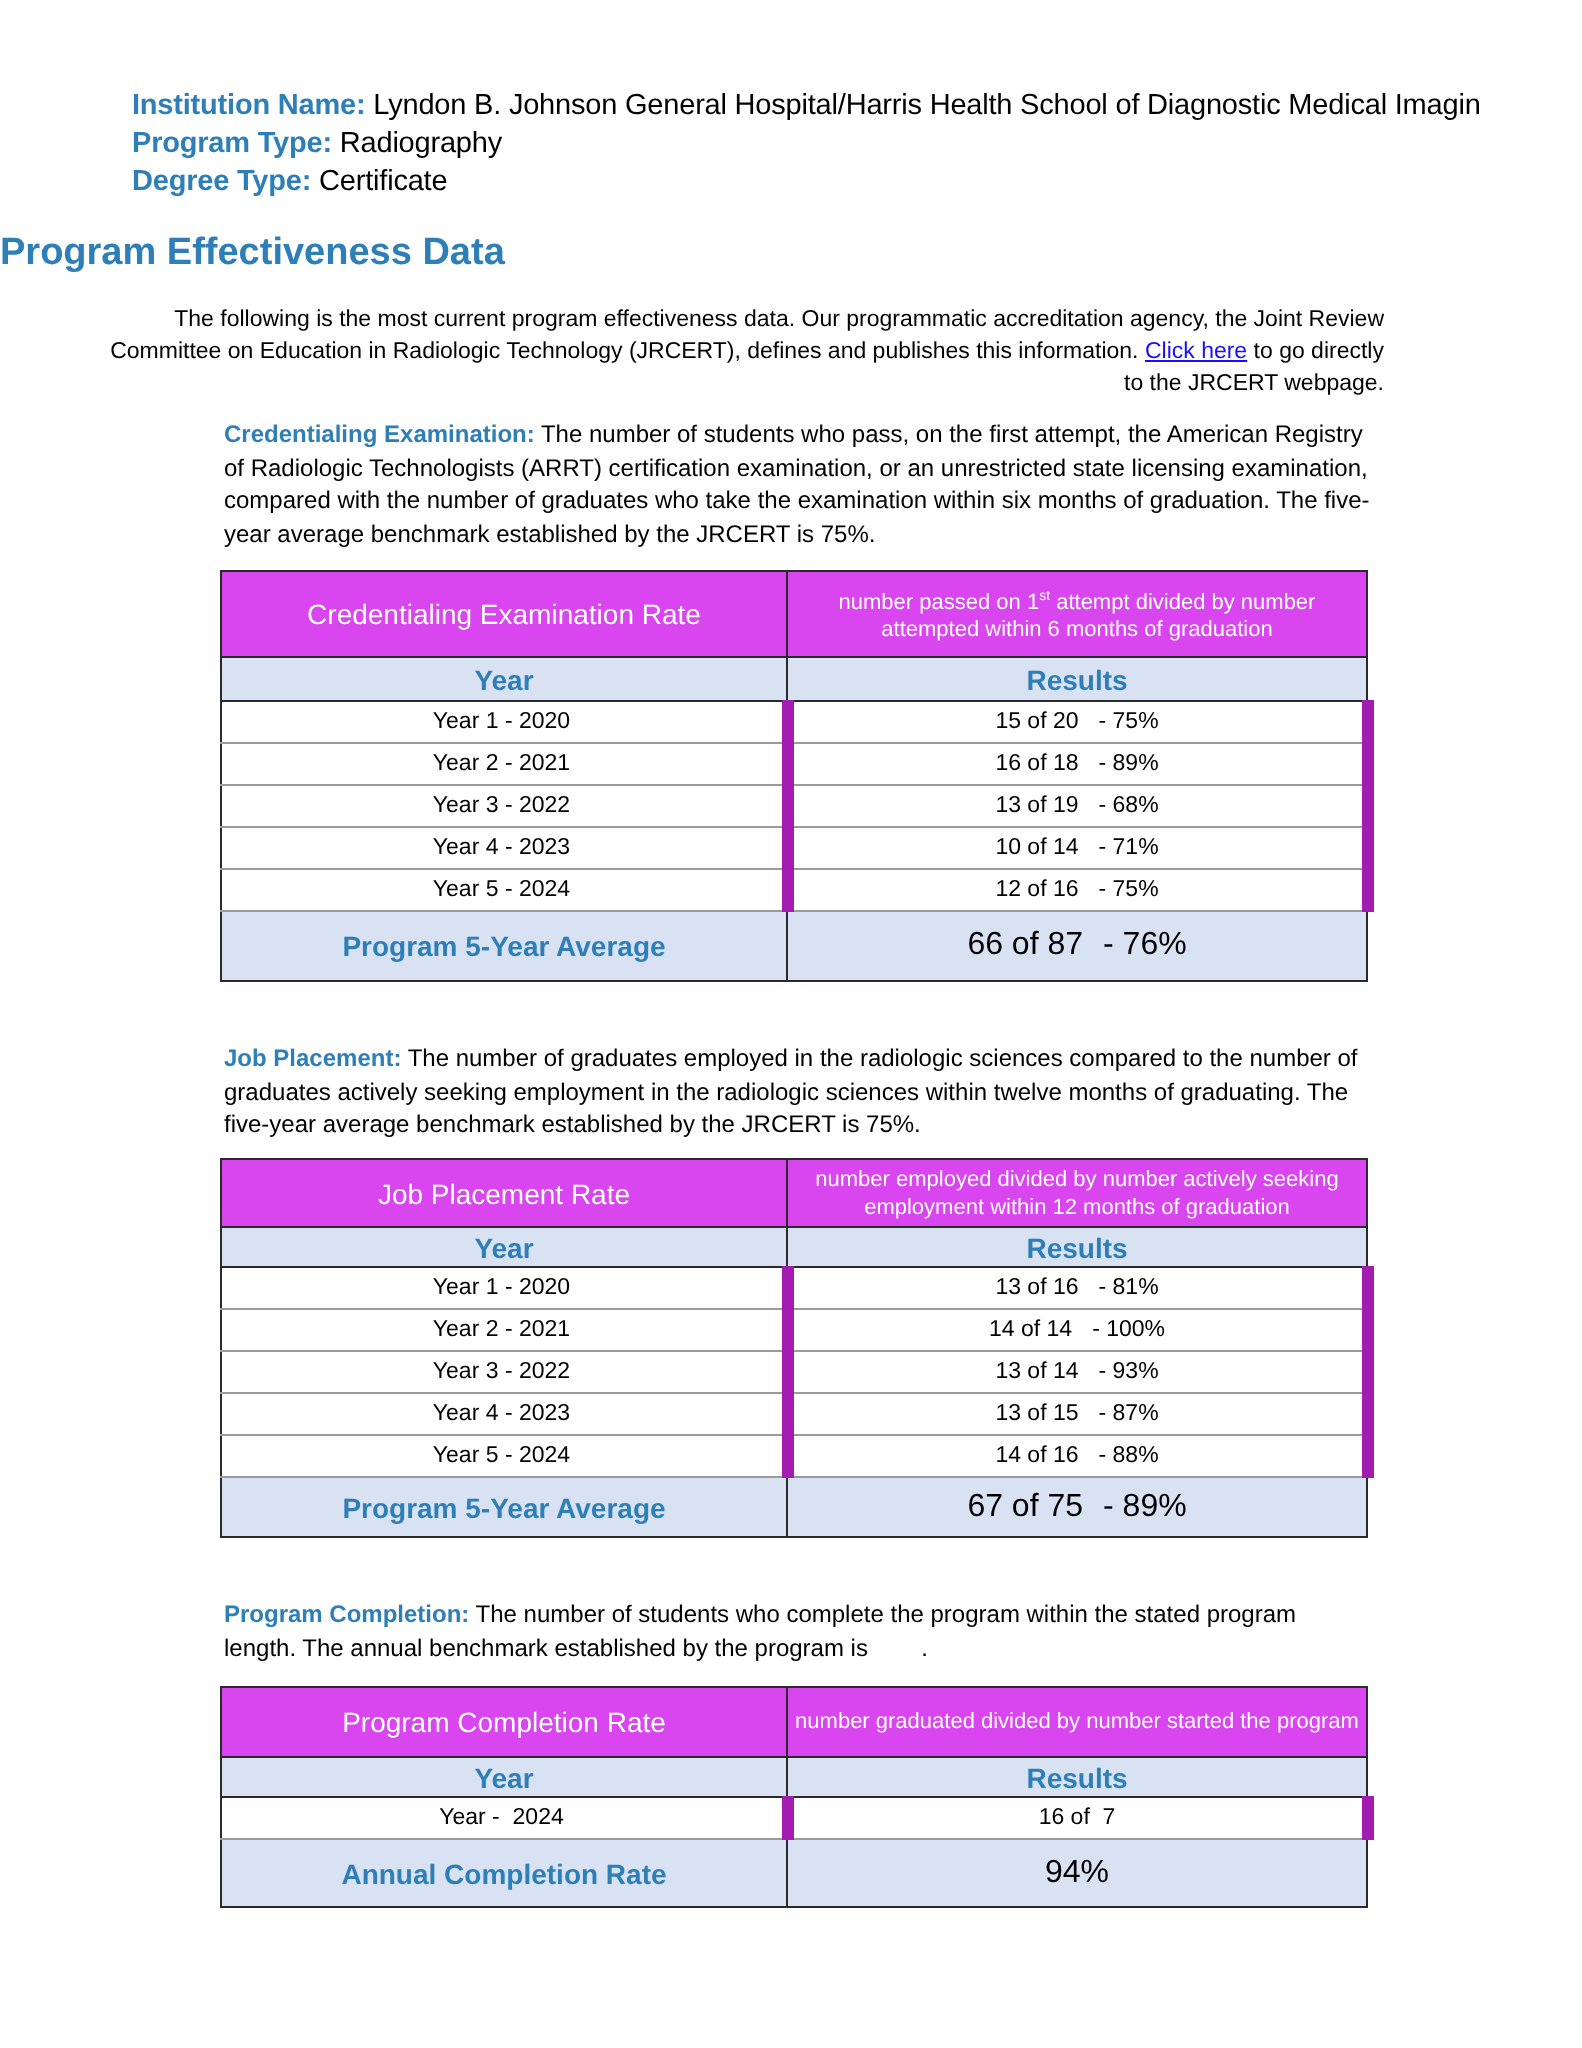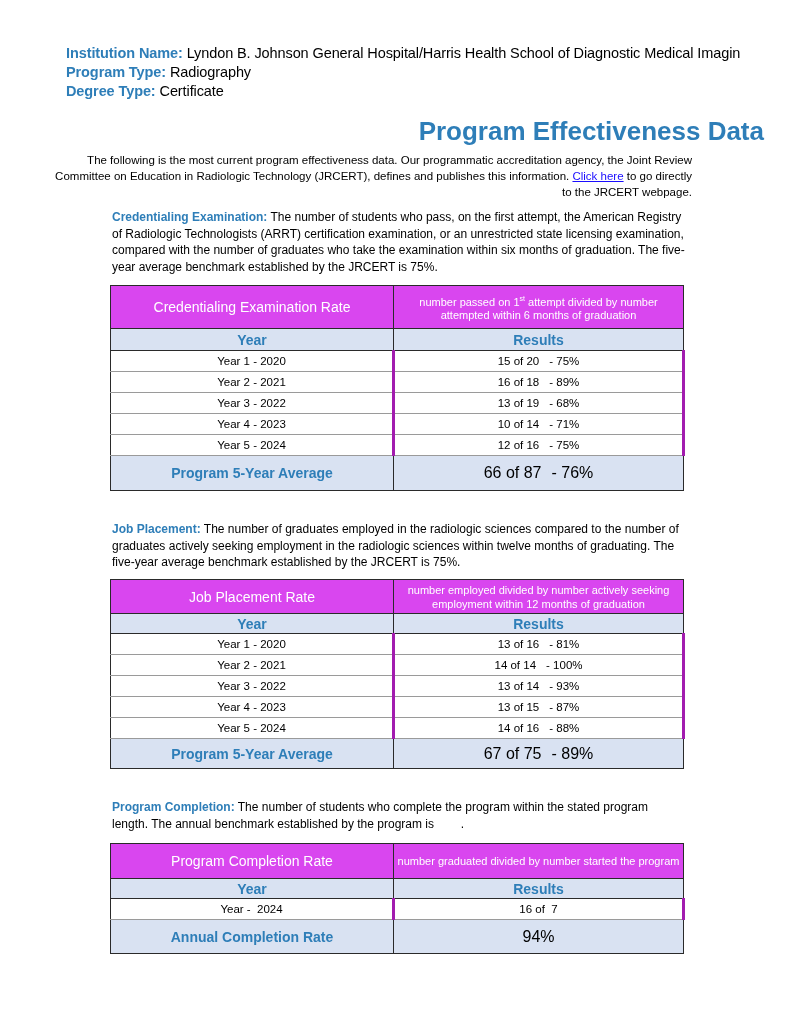--- a/index.html
+++ b/index.html
@@ -1,36 +1,36 @@
 <!DOCTYPE html>
 <html><head>
 <meta charset="utf-8">
 <style>
   html, body { margin: 0; padding: 0; background: #ffffff; }
   body { width: 791px; height: 1024px; position: relative; overflow: hidden;
          font-family: "Liberation Sans", "DejaVu Sans", sans-serif; color: #000; }
   .header-block { position: absolute; left: 66px; top: 44px; width: 720px; }
   .hdr-line { font-size: 14.5px; line-height: 19px; white-space: nowrap; letter-spacing: -0.1px; }
   .hdr-label { color: #2e7eb8; font-weight: bold; }
-  .page-title { position: absolute; left: 0; width: 764px; top: 116px; text-align: right;
-                font-size: 26px; font-weight: bold; color: #2e7eb8; }
+  .page-title { position: absolute; left: 0; width: 764px; top: 116px; text-align: left;
+                font-size: 19px; font-weight: bold; color: #2e7eb8; }
   .intro { position: absolute; left: 52px; top: 152px; width: 640px; font-size: 11.5px; line-height: 16px; text-align: right; }
   .intro a { color: #1a0dff; text-decoration: underline; }
   .section-desc { position: absolute; left: 112px; width: 575px; font-size: 12px; line-height: 16.5px; }
   .section-desc .lbl { color: #2e7eb8; font-weight: bold; }
   table.eff { position: absolute; left: 110px; width: 573px; border-collapse: collapse; table-layout: fixed; }
   table.eff td { padding: 0; text-align: center; vertical-align: middle; }
   table.eff col.c1 { width: 283px; }
   table.eff col.c2 { width: 290px; }
   .row-head td { background: #d946ef; color: #ffffff; border: 1px solid #2a2a2a; }
   .row-head .title { font-size: 14px; }
   .row-head .formula { font-size: 11px; line-height: 14px; }
   .row-sub td { background: #d9e2f2; color: #2e7eb8; font-weight: bold; font-size: 14px;
                 border-left: 1px solid #2a2a2a; border-right: 1px solid #2a2a2a; border-bottom: 1px solid #2a2a2a; }
-  .row-data td { background: #ffffff; font-size: 11.5px; border-left: 1px solid #2a2a2a; border-right: 3px solid #a21caf; border-bottom: 1px solid #9a9a9a; }
+  .row-data td { background: #ffffff; font-size: 11.5px; border-left: 1px solid #2a2a2a; border-right: 6px solid #a21caf; border-bottom: 1px solid #9a9a9a; }
   .row-avg td { background: #d9e2f2; border: 1.5px solid #2a2a2a; }
   .row-avg .avg-label { color: #2e7eb8; font-weight: bold; font-size: 14px; }
   .row-avg .avg-val { font-size: 16px; }
   .res { display: inline-block; }
   .res .pct { margin-left: 10px; }
 </style>
 </head>
 <body>
 
 <div class="header-block">

